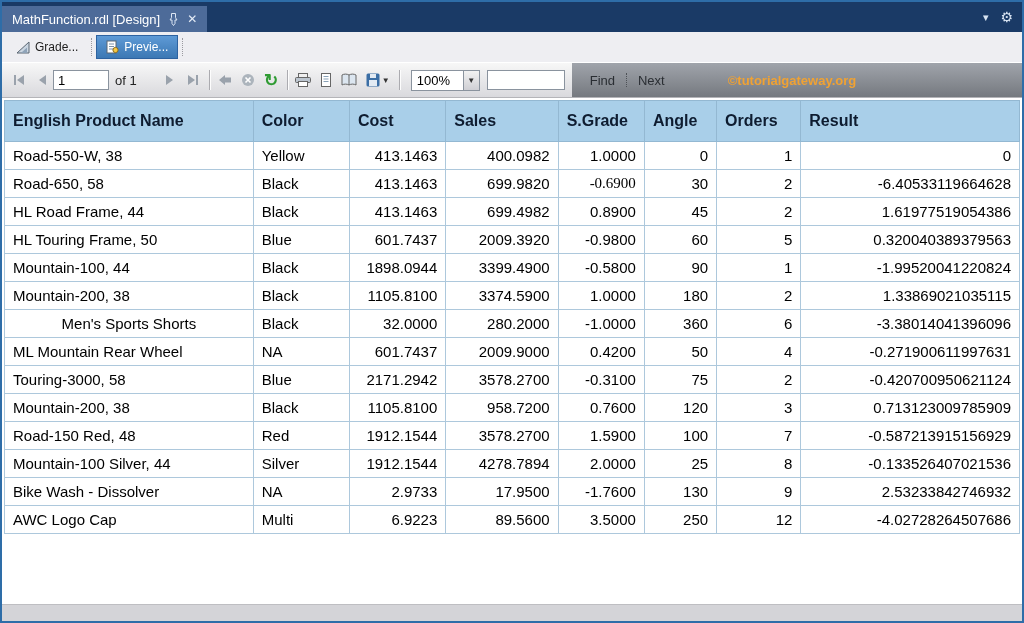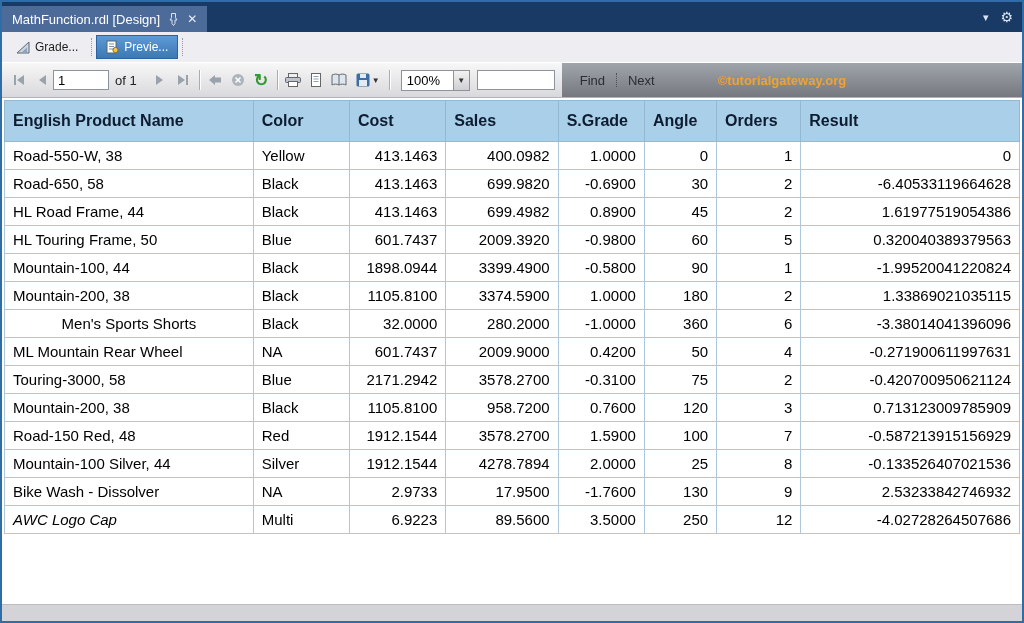--- a/index.html
+++ b/index.html
@@ -29,21 +29,21 @@
   .view-tab.active { background: linear-gradient(#5E9AD6, #3C78B4); border: 1px solid #2D62A0; color: #fff; }
   .vt-sep { border-left: 1px dotted #9a9aa0; height: 18px; margin: 0 4px; }
   .vt-icon svg { display: block; }
 
   
   .toolbar { height: 36px; background: linear-gradient(#F7F7F7, #D9D9DD); border-top: 1px solid #FFFFFF; border-bottom: 1px solid #B4B4B8; display: flex; align-items: center; padding-left: 5px; flex: none; }
   .tb-btn { width: 23px; height: 23px; display: flex; align-items: center; justify-content: center; flex: none; cursor: pointer; }
   .tb-btn svg { display: block; }
   .tb-sep { width: 1px; height: 20px; background: #ABABB0; box-shadow: 1px 0 0 #FDFDFD; margin: 0 4px; flex: none; }
   .page-input { width: 56px; height: 20px; border: 1px solid #8A939E; font-size: 13px; padding: 0 4px; font-family: inherit; flex: none; }
-  .of-label { font-size: 13px; color: #222; margin: 0 12px 0 6px; white-space: nowrap; }
+  .of-label { font-size: 13px; color: #222; margin: 0 22px 0 6px; white-space: nowrap; }
   .refresh-glyph { color: #2F9B33; font-size: 17px; font-weight: bold; line-height: 1; }
   .export-wrap { display: flex; align-items: center; gap: 2px; }
   .mini-arrow { font-size: 8px; color: #333; }
   .combo { display: flex; align-items: stretch; margin: 0 7px; flex: none; }
   .combo-value { width: 52px; height: 21px; background: #fff; border: 1px solid #8A939E; border-right: none; font-size: 13px; display: flex; align-items: center; padding: 0 5px; }
   .combo-arrow { width: 17px; background: linear-gradient(#F2F2F2, #CFCFD4); border: 1px solid #8A939E; font-size: 8px; display: flex; align-items: center; justify-content: center; color: #333; cursor: pointer; }
   .find-input { width: 78px; height: 20px; border: 1px solid #8A939E; font-size: 13px; padding: 0 4px; font-family: inherit; flex: none; }
   .dark-zone { flex: 1; align-self: stretch; margin-left: 7px; background: linear-gradient(#A0A4AB, #75797F); display: flex; align-items: center; padding-left: 18px; gap: 11px; }
   .tb-link { font-size: 13px; color: #2A2E33; cursor: pointer; white-space: nowrap; }
   .find-next-sep { border-left: 1px dotted #4d5156; height: 14px; }
@@ -221,21 +221,21 @@
             <td style="text-align: right;">1.0000</td>
             <td style="text-align: right;">0</td>
             <td style="text-align: right;">1</td>
             <td style="text-align: right;">0</td>
           </tr>
           <tr>
             <td style="text-align: left;">Road-650, 58</td>
             <td style="text-align: left;">Black</td>
             <td style="text-align: right;">413.1463</td>
             <td style="text-align: right;">699.9820</td>
-            <td style="text-align: right;">-0.6900</td>
+            <td style="text-align: right; font-family: Liberation Serif, serif;">-0.6900</td>
             <td style="text-align: right;">30</td>
             <td style="text-align: right;">2</td>
             <td style="text-align: right;">-6.40533119664628</td>
           </tr>
           <tr>
             <td style="text-align: left;">HL Road Frame, 44</td>
             <td style="text-align: left;">Black</td>
             <td style="text-align: right;">413.1463</td>
             <td style="text-align: right;">699.4982</td>
             <td style="text-align: right;">0.8900</td>
@@ -337,21 +337,21 @@
             <td style="text-align: left;">Bike Wash - Dissolver</td>
             <td style="text-align: left;">NA</td>
             <td style="text-align: right;">2.9733</td>
             <td style="text-align: right;">17.9500</td>
             <td style="text-align: right;">-1.7600</td>
             <td style="text-align: right;">130</td>
             <td style="text-align: right;">9</td>
             <td style="text-align: right;">2.53233842746932</td>
           </tr>
           <tr>
-            <td style="text-align: left; font-style: italic;">AWC Logo Cap</td>
+            <td style="text-align: left;">AWC Logo Cap</td>
             <td style="text-align: left;">Multi</td>
             <td style="text-align: right;">6.9223</td>
             <td style="text-align: right;">89.5600</td>
             <td style="text-align: right;">3.5000</td>
             <td style="text-align: right;">250</td>
             <td style="text-align: right;">12</td>
             <td style="text-align: right;">-4.02728264507686</td>
           </tr>
         </tbody>
       </table>

